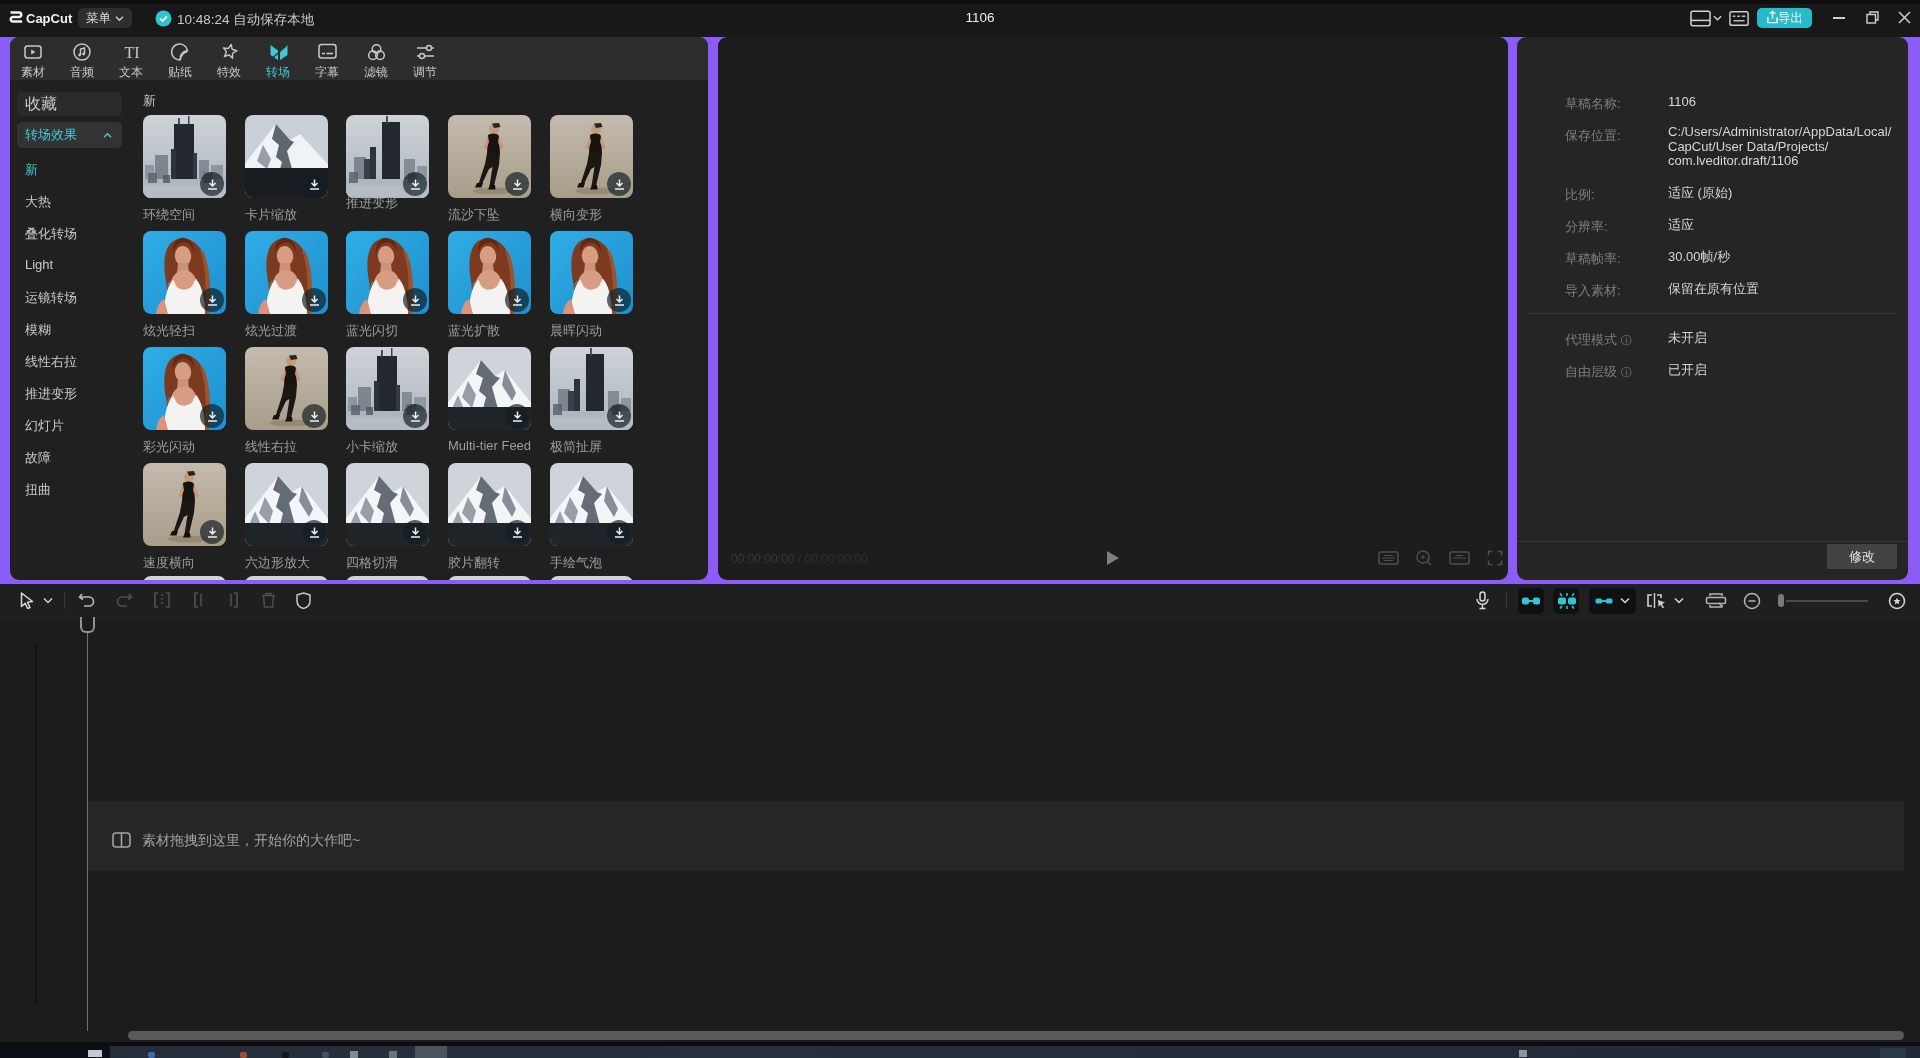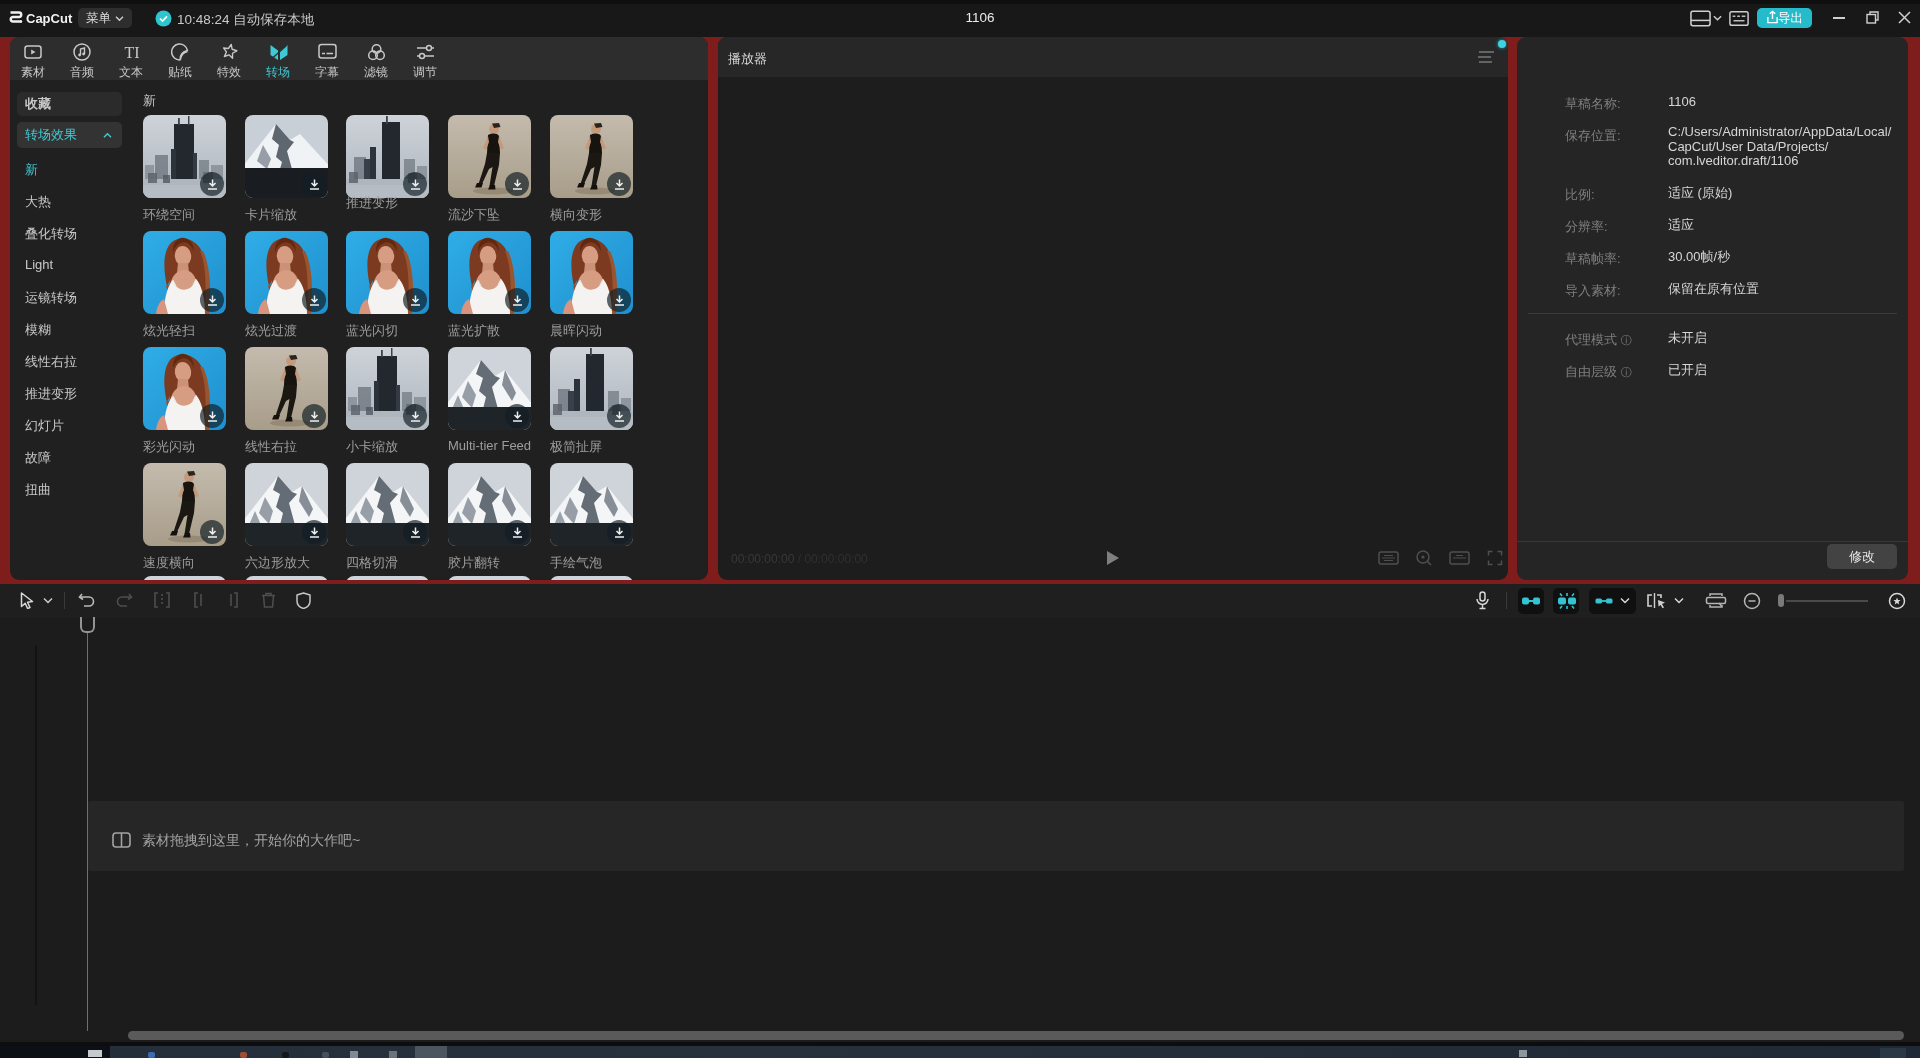--- a/index.html
+++ b/index.html
@@ -1,19 +1,19 @@
 <!DOCTYPE html>
 <html><head>
 <meta charset="utf-8">
 <style>
   * { margin:0; padding:0; box-sizing:border-box; }
   html,body { width:1920px; height:1058px; overflow:hidden; background:#131313;
     font-family:"Liberation Sans",sans-serif; }
   .abs { position:absolute; }
-  #stage { position:relative; width:1920px; height:778px; background:#7f1d1d; }
+  #stage { position:relative; width:1920px; height:778px; background:#8b5cf6; }
 
   
   #topbar { position:absolute; left:0; top:0; width:1920px; height:37px; background:linear-gradient(to bottom,#0f0f0f 0,#0f0f0f 4px,#181818 4px); }
   .logo { position:absolute; left:10px; top:9px; color:#f2f2f2; font-weight:bold; font-size:15px; }
   #menubtn { position:absolute; left:78px; top:8px; width:54px; height:20px; background:#2e2e2e;
     border-radius:5px; color:#dcdcdc; font-size:12.5px; line-height:20px; padding-left:8px; }
   .savemsg { position:absolute; left:177px; top:11px; color:#c9c9c9; font-size:13.5px; }
   #titlecenter { position:absolute; left:40px; right:0; top:10px; text-align:center; color:#ececec; font-size:13.5px; }
   #exportbtn { position:absolute; left:1757px; top:8px; width:55px; height:20px; background:#25bbcb;
     border-radius:5px; color:#fff; font-size:12.5px; line-height:20px; text-align:center; }
@@ -23,21 +23,21 @@
     background:#202020; border-radius:9px; overflow:hidden; }
   #tabstrip { position:absolute; left:0; top:0; width:698px; height:43px; background:#2d2d2d; }
   .tab { position:absolute; top:4px; width:48px; height:38px; text-align:center; color:#c8c8c8; font-size:12px; }
   .tab .lbl { position:absolute; left:0; right:0; top:23px; }
   .tab svg { position:absolute; left:50%; margin-left:-9px; top:2px; }
   .tab.sel { color:#3ec9d6; }
 
   #sidebar { position:absolute; left:0; top:43px; width:132px; bottom:0; }
   .sideitem { position:absolute; left:15px; font-size:13px; color:#c9c9c9; white-space:nowrap; }
   #favbtn { position:absolute; left:7px; top:12px; width:105px; height:24px; background:#2b2b2b;
-    border-radius:5px; color:#c8c8c8; font-size:13px; line-height:24px; padding-left:8px;font-weight:bold; }
+    border-radius:5px; color:#c8c8c8; font-size:16px; line-height:24px; padding-left:8px; }
   #transbtn { position:absolute; left:7px; top:42px; width:105px; height:26px; background:#333333;
     border-radius:5px; color:#41cad6; font-size:13px; line-height:26px; padding-left:8px; }
 
   
   #grid { position:absolute; left:133px; top:43px; right:0; bottom:0; }
   .thumb { position:absolute; width:83px; height:83px; border-radius:8px; overflow:hidden; }
   .tlabel { position:absolute; font-size:13px; color:#9d9d9d; white-space:nowrap; }
   .dl { position:absolute; right:2px; bottom:2px; width:24px; height:24px; border-radius:50%;
     background:rgba(16,30,36,0.68); }
   .dl svg { position:absolute; left:5.5px; top:5.5px; }
@@ -51,21 +51,21 @@
   .pctl { position:absolute; color:#4a4a4a; font-size:12px; }
 
   
   #rightpanel { position:absolute; left:1517px; top:37px; width:391px; height:543px;
     background:#252525; border-radius:9px; overflow:hidden; }
   #righthead { position:absolute; left:0; top:0; right:0; height:40px; background:#2b2b2b; }
   #righthead .t { position:absolute; left:11px; top:13px; font-size:13px; color:#3ec9d6; }
   .plabel { position:absolute; left:11px; font-size:13px; color:#7f7f7f;margin-left:37px; }
   .pvalue { position:absolute; left:151px; font-size:13px; color:#d6d6d6; line-height:14.5px; }
   #modifybtn { position:absolute; right:11px; bottom:11px; width:70px; height:25px; background:#434343;
-    border-radius:5px; color:#e8e8e8; font-size:13px; text-align:center; line-height:25px; }
+    border-radius:0; color:#e8e8e8; font-size:13px; text-align:center; line-height:25px; }
 
   
   #toolbar { position:absolute; left:0; top:584px; width:1920px; height:34px; background:#1f1f1f; }
 
   
   #timeline { position:absolute; left:0; top:618px; width:1920px; height:425px; background:#1c1c1c; }
   #playline { position:absolute; left:87px; top:15px; width:1px; height:398px; background:#6f6f6f; }
   #playheadmark { position:absolute; left:80px; top:-1px; width:15px; height:16px;
     border:2px solid #939393; border-top:none; border-radius:0 0 6px 6px; }
   
@@ -490,29 +490,20 @@
       <div class="thumb k-mtn" style="left:305px;top:496px"><svg width="83" height="83" viewBox="0 0 83 83">
             <use href="#a-mtn"></use>
           </svg></div>
       <div class="thumb k-mtn" style="left:407px;top:496px"><svg width="83" height="83" viewBox="0 0 83 83">
             <use href="#a-mtn"></use>
           </svg></div>
     </div>
   </div>
 
   <div id="player">
-    <div id="playerhead">
-      <div class="t">播放器</div>
-      <div id="greendot"></div>
-      <svg class="abs" style="right:14px;top:14px" width="16" height="12" viewBox="0 0 16 12">
-        <line x1="1" y1="1" x2="16" y2="1" stroke="#646464" stroke-width="1.8"></line>
-        <line x1="0" y1="6" x2="13" y2="6" stroke="#646464" stroke-width="1.8"></line>
-        <line x1="1" y1="11" x2="14" y2="11" stroke="#646464" stroke-width="1.8"></line>
-      </svg>
-    </div>
     <div class="pctl" style="left:13px;top:515px;color:#383838">00:00:00:00 <span style="color:#303030">/ 00:00:00:00</span></div>
     <svg class="abs" style="left:388px;top:513px" width="14" height="16" viewBox="0 0 14 16">
       <path d="M1 1 L13 8 L1 15 Z" fill="#7f7f7f"></path>
     </svg>
     <svg class="abs" style="left:660px;top:514px" width="21" height="14" viewBox="0 0 21 14">
       <rect x="1" y="1" width="19" height="12" rx="2" stroke="#4f4f4f" stroke-width="1.5" fill="none"></rect>
       <line x1="4" y1="7" x2="17" y2="7" stroke="#4f4f4f" stroke-width="1.2"></line>
       <line x1="6" y1="4.5" x2="15" y2="4.5" stroke="#4f4f4f" stroke-width="1.2"></line>
       <line x1="6" y1="9.5" x2="15" y2="9.5" stroke="#4f4f4f" stroke-width="1.2"></line>
     </svg>

